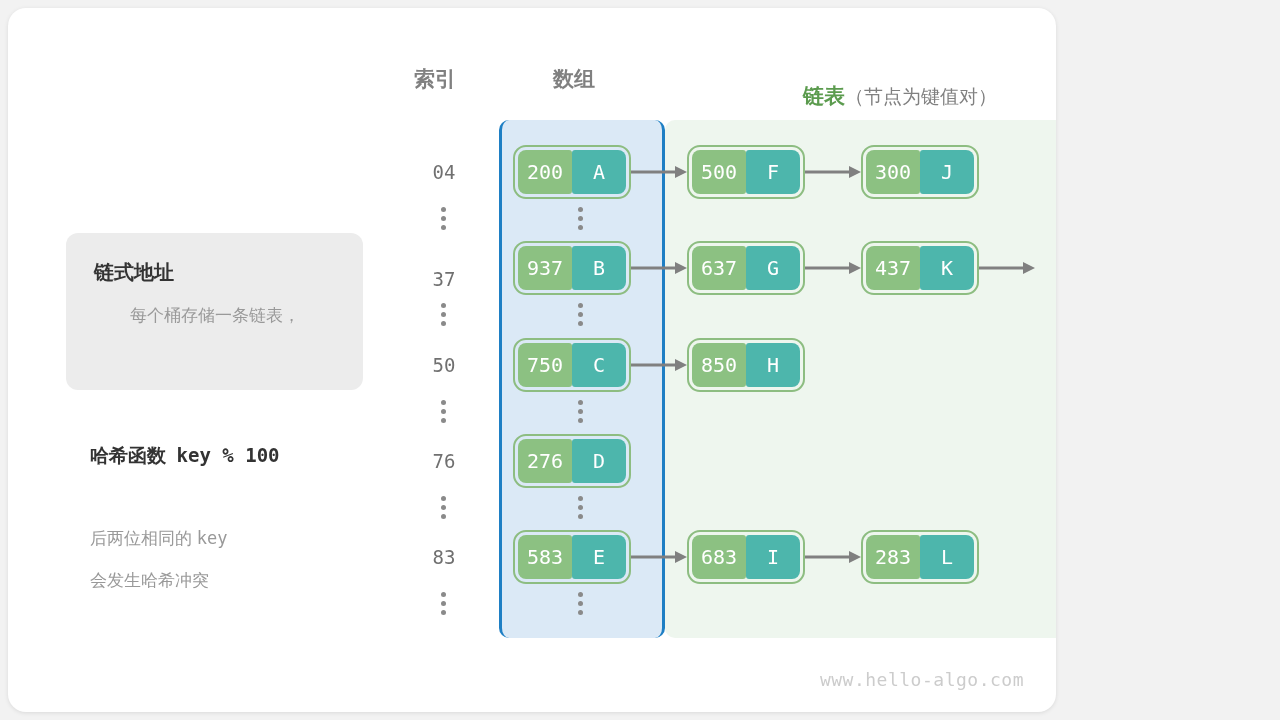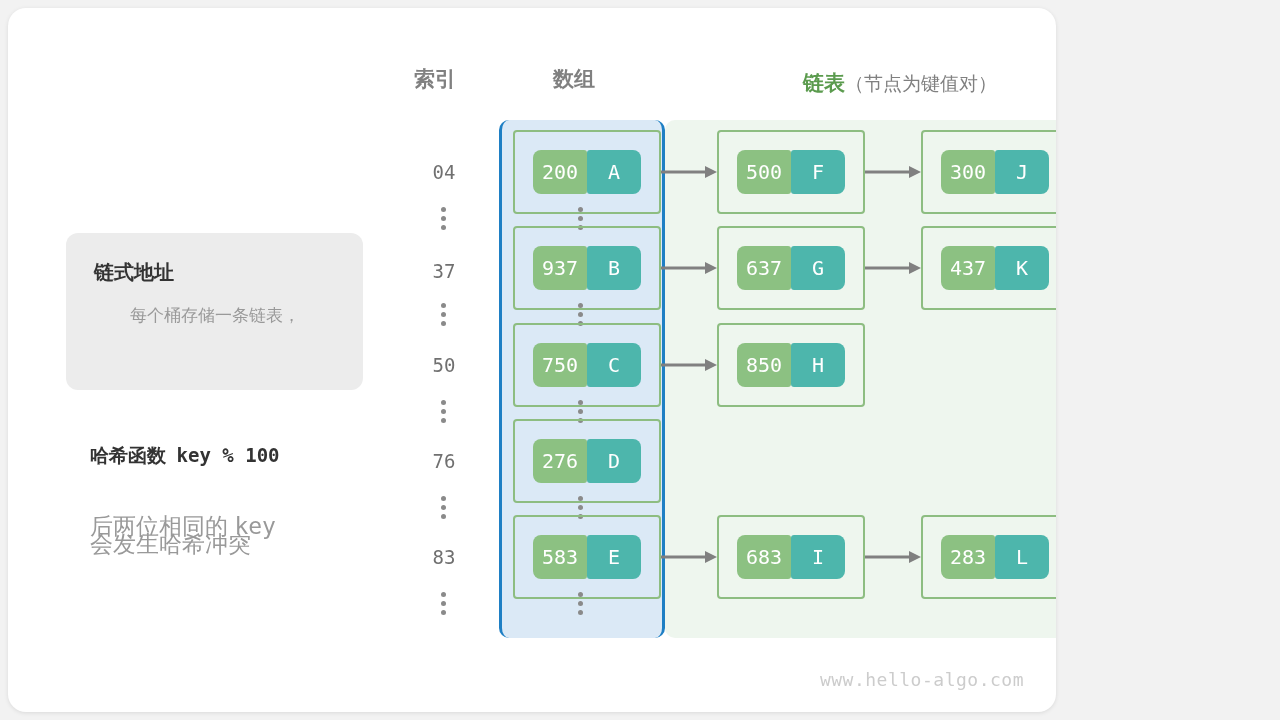--- a/index.html
+++ b/index.html
@@ -22,21 +22,21 @@
   
   .hdr {
     position: absolute;
     font-size: 21px;
     font-weight: bold;
     color: #808080;
     white-space: nowrap;
   }
   #hdr-index  { left: 406px; top: 57px; }
   #hdr-array  { left: 545px; top: 57px; }
-  #hdr-list   { left: 795px; top: 61px; color: #5b9b4e; }
+  #hdr-list   { left: 795px; top: 74px; color: #5b9b4e; }
   #hdr-list .sub {
     font-size: 19px;
     font-weight: normal;
     color: #808080;
   }
 
   
   #array-region {
     position: absolute;
     left: 491px; top: 112px;
@@ -67,22 +67,22 @@
     left: 505px;
     display: flex;
     align-items: center;
   }
 
   
   .node {
     display: flex;
     align-items: center;
     border: 2px solid #8dbd81;
-    border-radius: 4px;
-    padding: 18px;
+    border-radius: 13px;
+    padding: 3px;
     background: transparent;
     flex: none;
   }
   .cell {
     width: 54px; height: 44px;
     display: flex;
     align-items: center;
     justify-content: center;
     font-family: "DejaVu Sans Mono", monospace;
     font-size: 20px;
@@ -154,22 +154,22 @@
     font-weight: bold;
     color: #333333;
     margin-bottom: 20px;
     white-space: nowrap;
   }
   #hash-title .mono {
     font-family: "DejaVu Sans Mono", monospace;
     font-weight: bold;
   }
   #hash-body {
-    font-size: 23px;
-    line-height: 18px;
+    font-size: 17px;
+    line-height: 42px;
     color: #999999;
     margin-top: 48px;
   }
   #hash-body .mono {
     font-family: "DejaVu Sans Mono", monospace;
   }
 
   
   #watermark {
     position: absolute;
@@ -221,21 +221,21 @@
       <div class="dots idx-dots" style="top: 199px;">
         <i></i>
         <i></i>
         <i></i>
       </div>
       <div class="dots arr-dots" style="top: 199px;">
         <i></i>
         <i></i>
         <i></i>
       </div>
-      <div class="idx" style="top: 252px;">37</div>
+      <div class="idx" style="top: 260px;">37</div>
       <div class="chain" style="top: 231px; height: 58px;">
         <div class="node">
           <div class="cell key">937</div>
           <div class="cell val">B</div>
         </div>
         <svg class="arrow" viewBox="0 0 56 14">
           <line x1="0" y1="7" x2="44" y2="7" stroke="#808080" stroke-width="3"></line>
           <polygon points="44,1 56,7 44,13" fill="#808080"></polygon>
         </svg>
         <div class="node">

